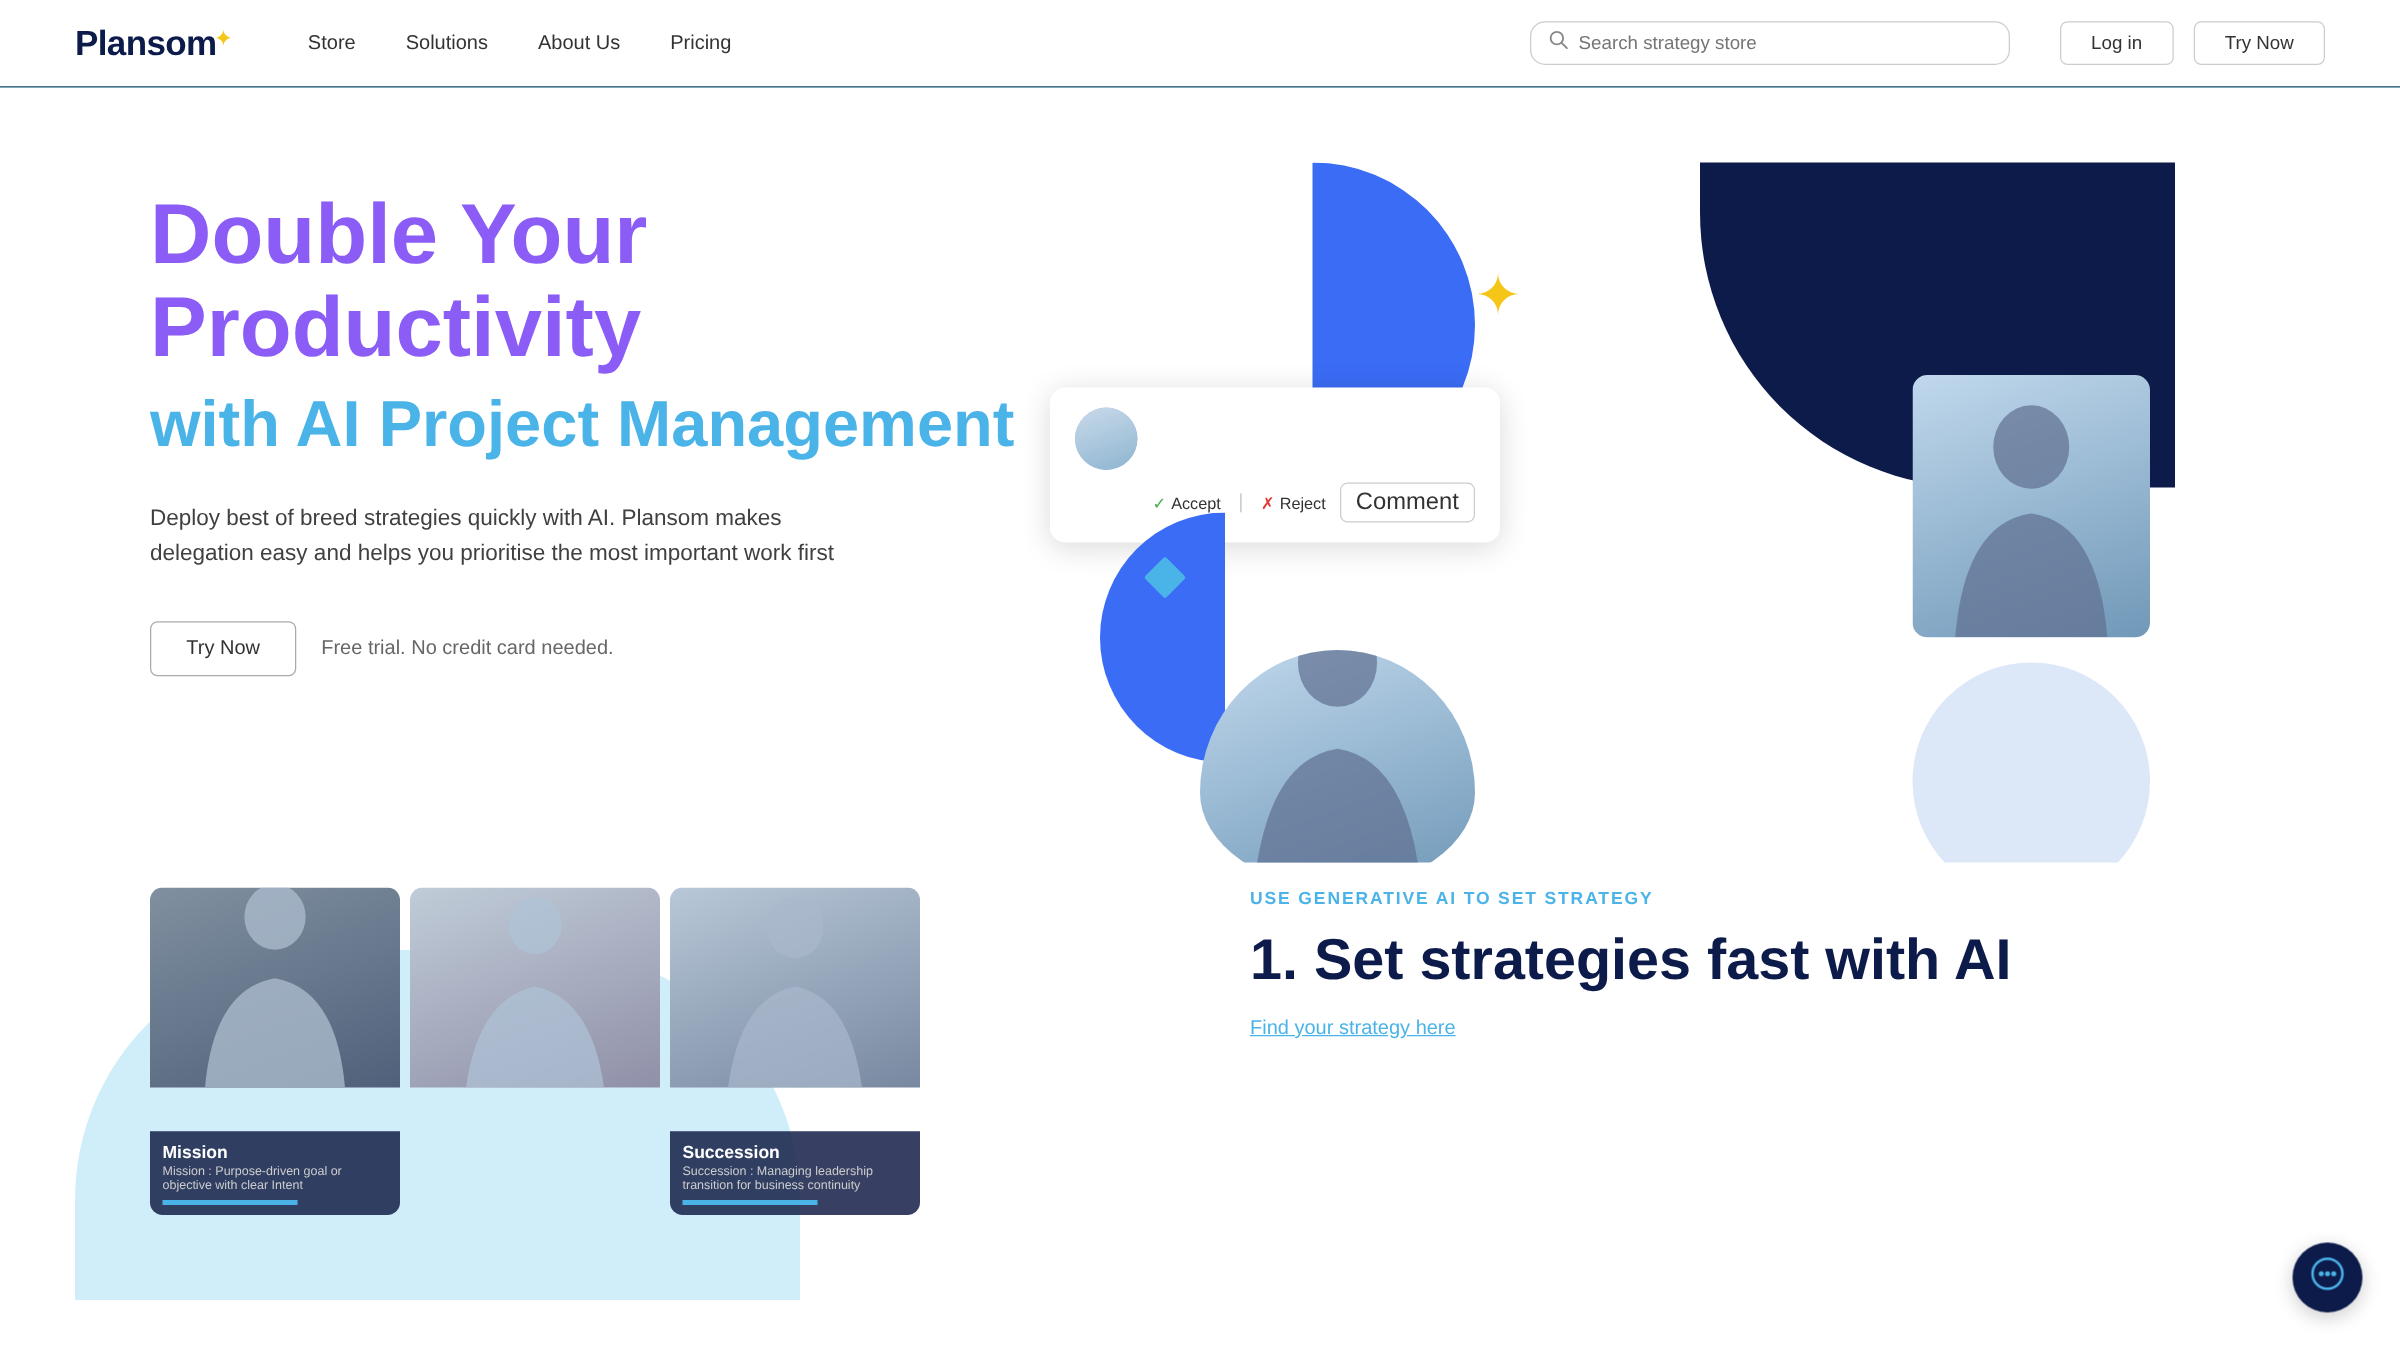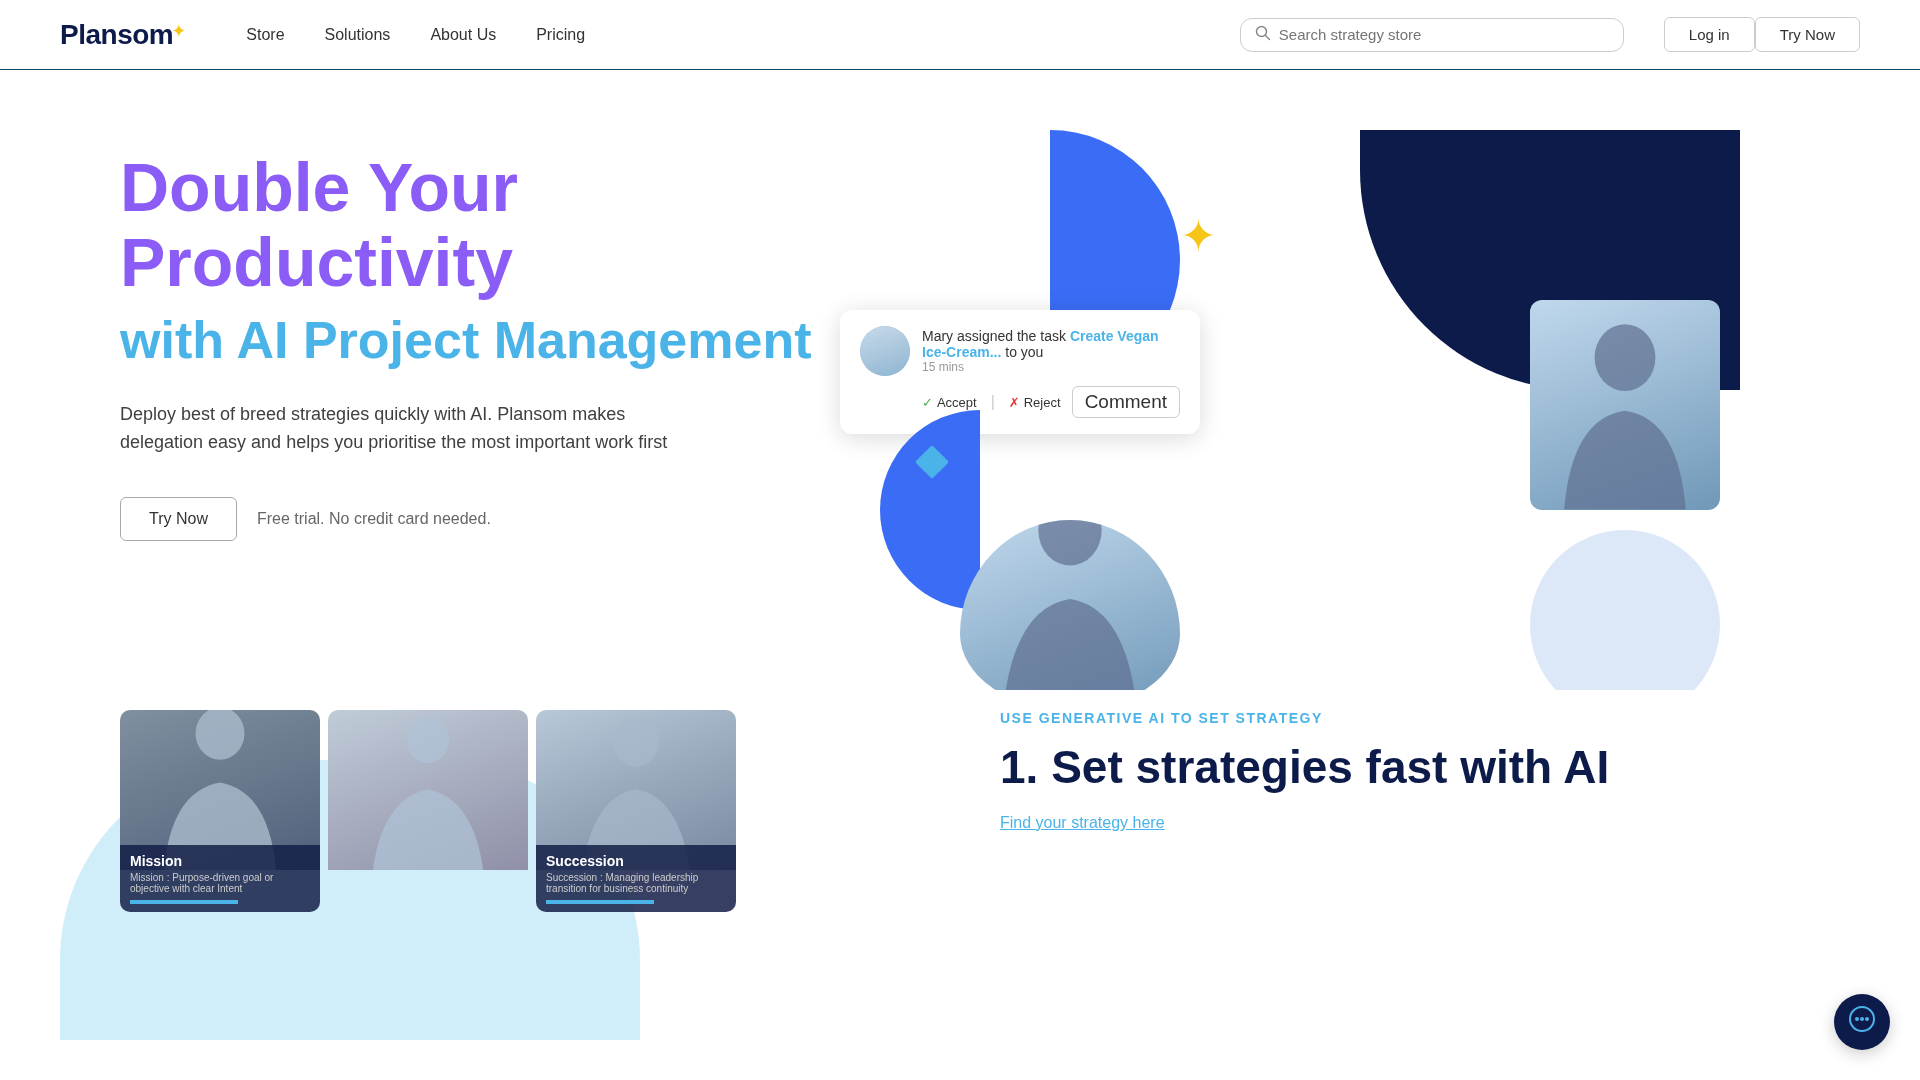--- a/index.html
+++ b/index.html
@@ -63,20 +63,21 @@
       color: #555;
       width: 100%;
       background: transparent;
     }
     .search-icon-svg {
       color: #888;
       font-size: 16px;
     }
     .nav-actions {
       display: flex;
+      gap: 16px;
     }
     .btn-login {
       padding: 8px 24px;
       border: 1.5px solid #ccc;
       background: #fff;
       border-radius: 6px;
       font-size: 15px;
       cursor: pointer;
       color: #333;
     }
@@ -256,21 +257,21 @@
     }
     .strategy-cards-row {
       display: flex;
       gap: 0;
       position: relative;
       z-index: 2;
       margin-top: 20px;
     }
     .strategy-card {
       width: 200px;
-      height: 202px;
+      height: 262px;
       border-radius: 10px;
       overflow: hidden;
       position: relative;
       margin-right: 8px;
     }
     .strategy-card-label-area {
       position: absolute;
       bottom: 0;
       left: 0;
       right: 0;
@@ -423,26 +424,20 @@
           <path d="M10 130 Q15 70 50 65 Q85 70 90 130Z" fill="#607090"></path>
         </svg>
       </div>
     </div>
 
     <div class="notif-card">
       <div class="notif-top">
         <div class="notif-avatar">
           <div class="notif-avatar-inner"></div>
         </div>
-        <div>
-          <div class="notif-text">
-            <span>Mary</span> assigned the task <span class="notif-task-link">Create Vegan Ice-Cream...</span> <span>to you</span>
-          </div>
-          <div class="notif-time">15 mins</div>
-        </div>
       </div>
       <div class="notif-actions">
         <span class="notif-accept">
           <span class="check-icon">✓</span>
           <span style="cursor:pointer;">Accept</span>
         </span>
         <span style="margin:0 4px;color:#ccc;">|</span>
         <span class="notif-reject">
           <span class="x-icon">✗</span>
           <span style="cursor:pointer;">Reject</span>

